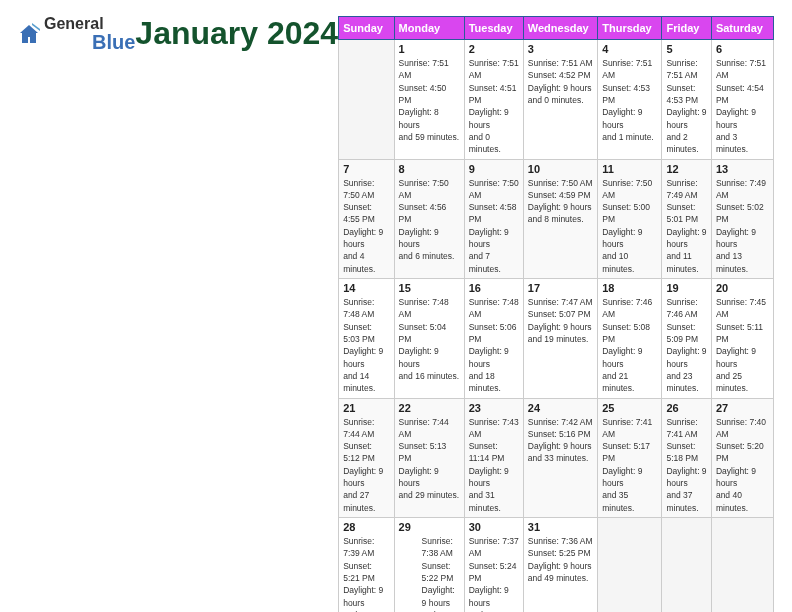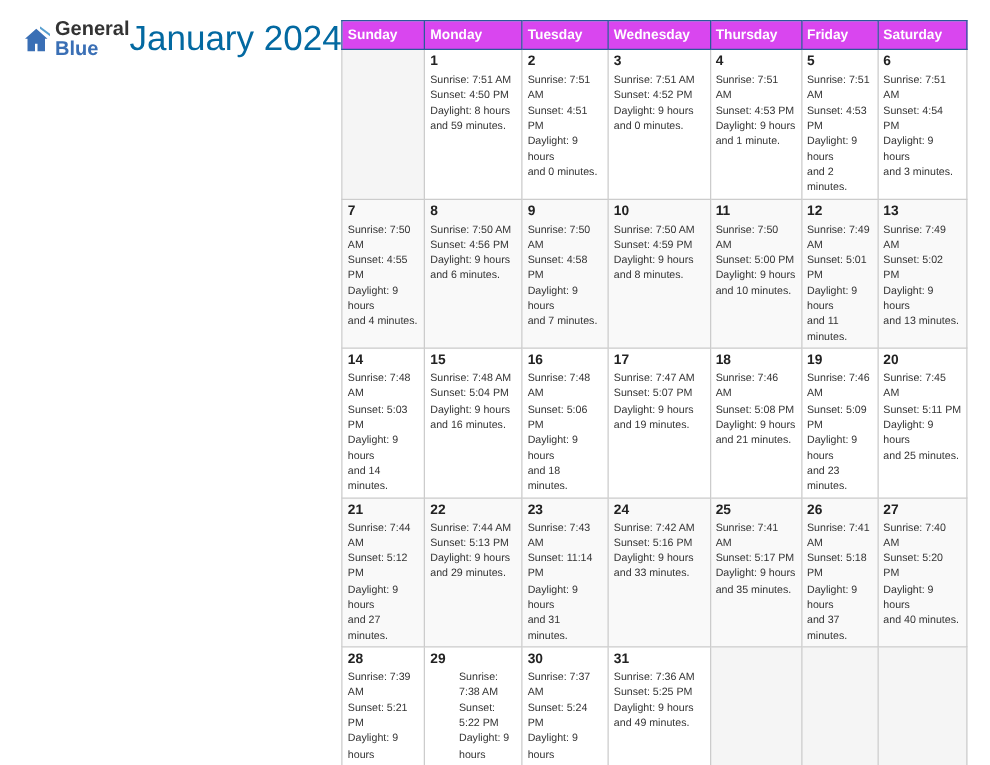--- a/index.html
+++ b/index.html
@@ -26,35 +26,36 @@
       display: flex;
       align-items: center;
       gap: 4px;
     }
     .logo-text-general {
       font-size: 16px;
       font-weight: bold;
       color: #333;
     }
     .logo-text-blue {
-      font-size: 16px;
+      font-size: 20px;
       font-weight: bold;
       color: #3a6fb5;
+      margin-left: 48px;
     }
     .logo-icon {
       width: 22px;
       height: 22px;
     }
     .title-block {
       text-align: right;
     }
     .calendar-title {
-      font-size: 28px;
-      font-weight: normal;
-      color: #0369a1;
+      font-size: 32px;
+      font-weight: bold;
+      color: #14532d;
       line-height: 1.1;
     }
     .calendar-subtitle {
       font-size: 13px;
       color: #444;
       margin-top: 2px;
     }
     .calendar-table {
       width: 100%;
       border-collapse: collapse;

